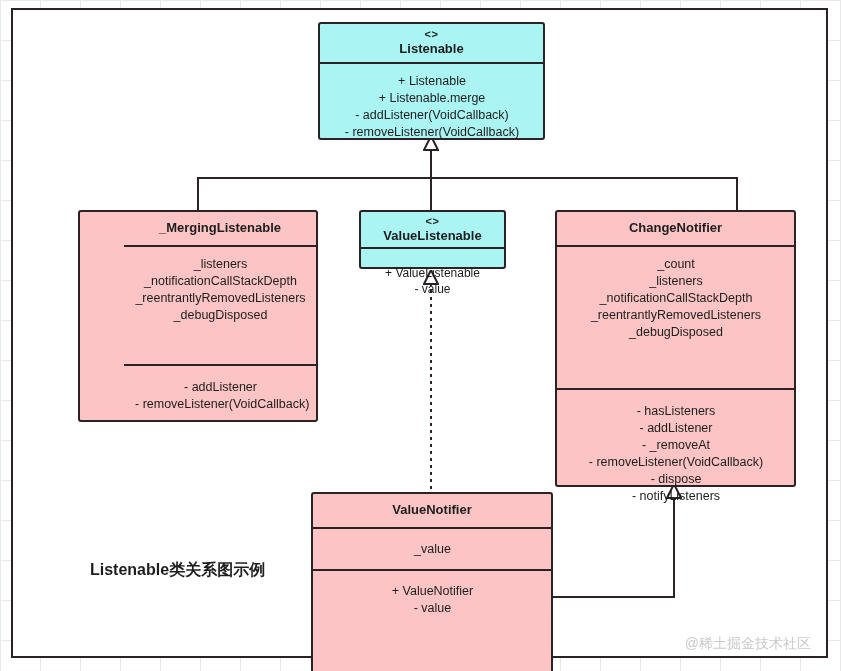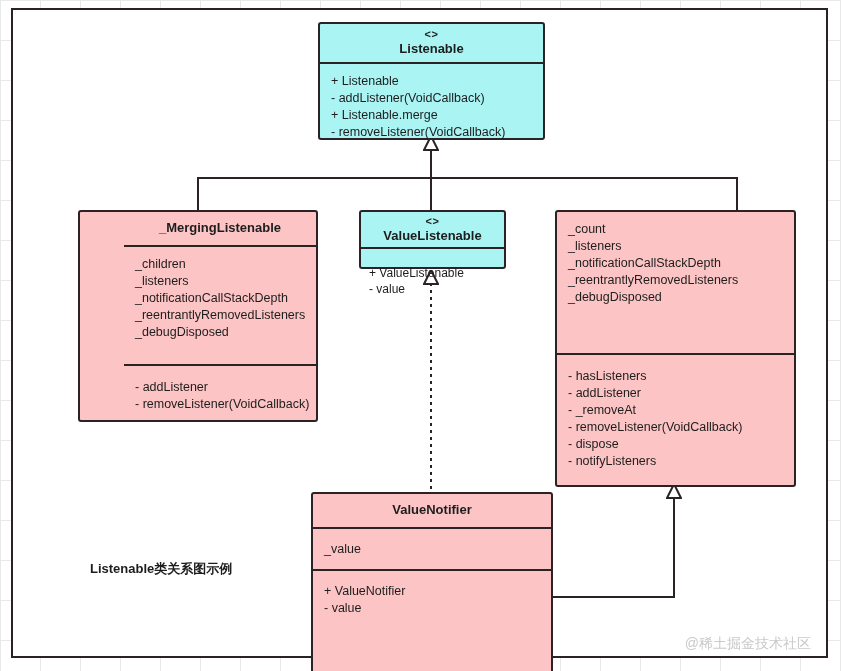--- a/index.html
+++ b/index.html
@@ -56,20 +56,21 @@
     font-size: 13px;
     font-weight: bold;
     line-height: 16px;
     display: block;
   }
   .box-section {
     box-sizing: border-box;
     padding: 9px 10px 9px 11px;
     font-size: 12.5px;
     line-height: 17px;
+    text-align: center;
   }
   .box-section.divided { border-top: 2px solid #2b2225; }
   .member { white-space: nowrap; }
 
   
   .line {
     position: absolute;
     background: #2b2225;
   }
   .vline { width: 2px; }
@@ -86,21 +87,21 @@
     width: 16px;
     height: 14px;
   }
   .arrowhead svg { display: block; }
 
   
   #caption {
     position: absolute;
     left: 90px;
     top: 560px;
-    font-size: 13px;
+    font-size: 16px;
     font-weight: bold;
     color: #1d1d1d;
     white-space: nowrap;
   }
   #watermark {
     position: absolute;
     right: 30px;
     bottom: 18px;
     font-size: 14px;
     color: #c9c9c9;
@@ -145,32 +146,31 @@
     </svg>
   </div>
 
   <div class="umlbox cyan" style="left:318px; top:22px; width:227px; height:118px;">
     <div class="box-header">
       <span class="stereotype">&lt;&gt;</span>
       <span class="classname">Listenable</span>
     </div>
     <div class="box-section">
       <div class="member">+ Listenable</div>
+      <div class="member">+ Listenable.merge</div>
       <div class="member">- addListener(VoidCallback)</div>
-      <div class="member">+ Listenable.merge</div>
       <div class="member">- removeListener(VoidCallback)</div>
     </div>
   </div>
 
   <div class="umlbox pink" style="left:78px; top:210px; width:240px; height:212px;padding-left:44px;">
     <div class="box-header" style="padding-top:8px; padding-bottom:9px;">
       <span class="classname">_MergingListenable</span>
     </div>
     <div class="box-section" style="height:117px;">
-      <div class="member">_children</div>
       <div class="member">_listeners</div>
       <div class="member">_notificationCallStackDepth</div>
       <div class="member">_reentrantlyRemovedListeners</div>
       <div class="member">_debugDisposed</div>
     </div>
     <div class="box-section divided" style="padding-top:13px;">
       <div class="member">- addListener</div>
       <div class="member">- removeListener(VoidCallback)</div>
     </div>
   </div>
@@ -180,20 +180,23 @@
       <span class="stereotype">&lt;&gt;</span>
       <span class="classname">ValueListenable</span>
     </div>
     <div class="box-section" style="padding:16px 8px 2px 8px; font-size:12px; line-height:16px;">
       <div class="member">+ ValueListenable</div>
       <div class="member">-  value</div>
     </div>
   </div>
 
   <div class="umlbox pink" style="left:555px; top:210px; width:241px; height:277px;">
+    <div class="box-header" style="padding-top:8px; padding-bottom:9px;">
+      <span class="classname">ChangeNotifier</span>
+    </div>
     <div class="box-section" style="height:121px;">
       <div class="member">_count</div>
       <div class="member">_listeners</div>
       <div class="member">_notificationCallStackDepth</div>
       <div class="member">_reentrantlyRemovedListeners</div>
       <div class="member">_debugDisposed</div>
     </div>
     <div class="box-section divided" style="padding-top:13px;margin-top:20px;">
       <div class="member">- hasListeners</div>
       <div class="member">- addListener</div>

